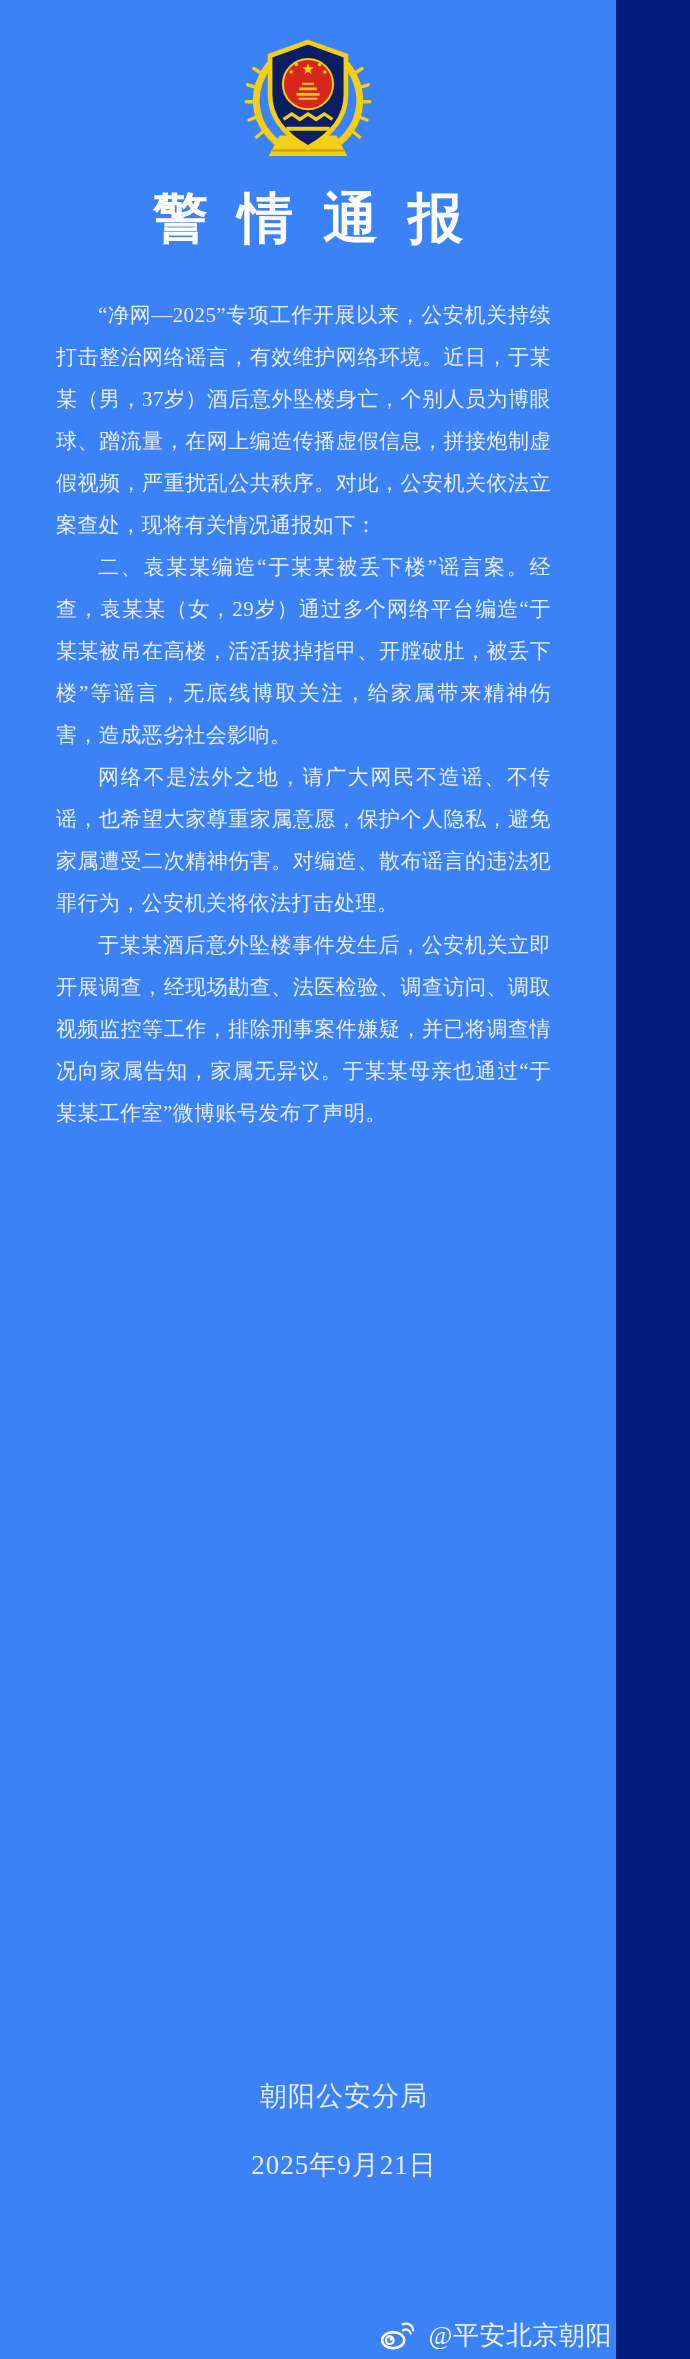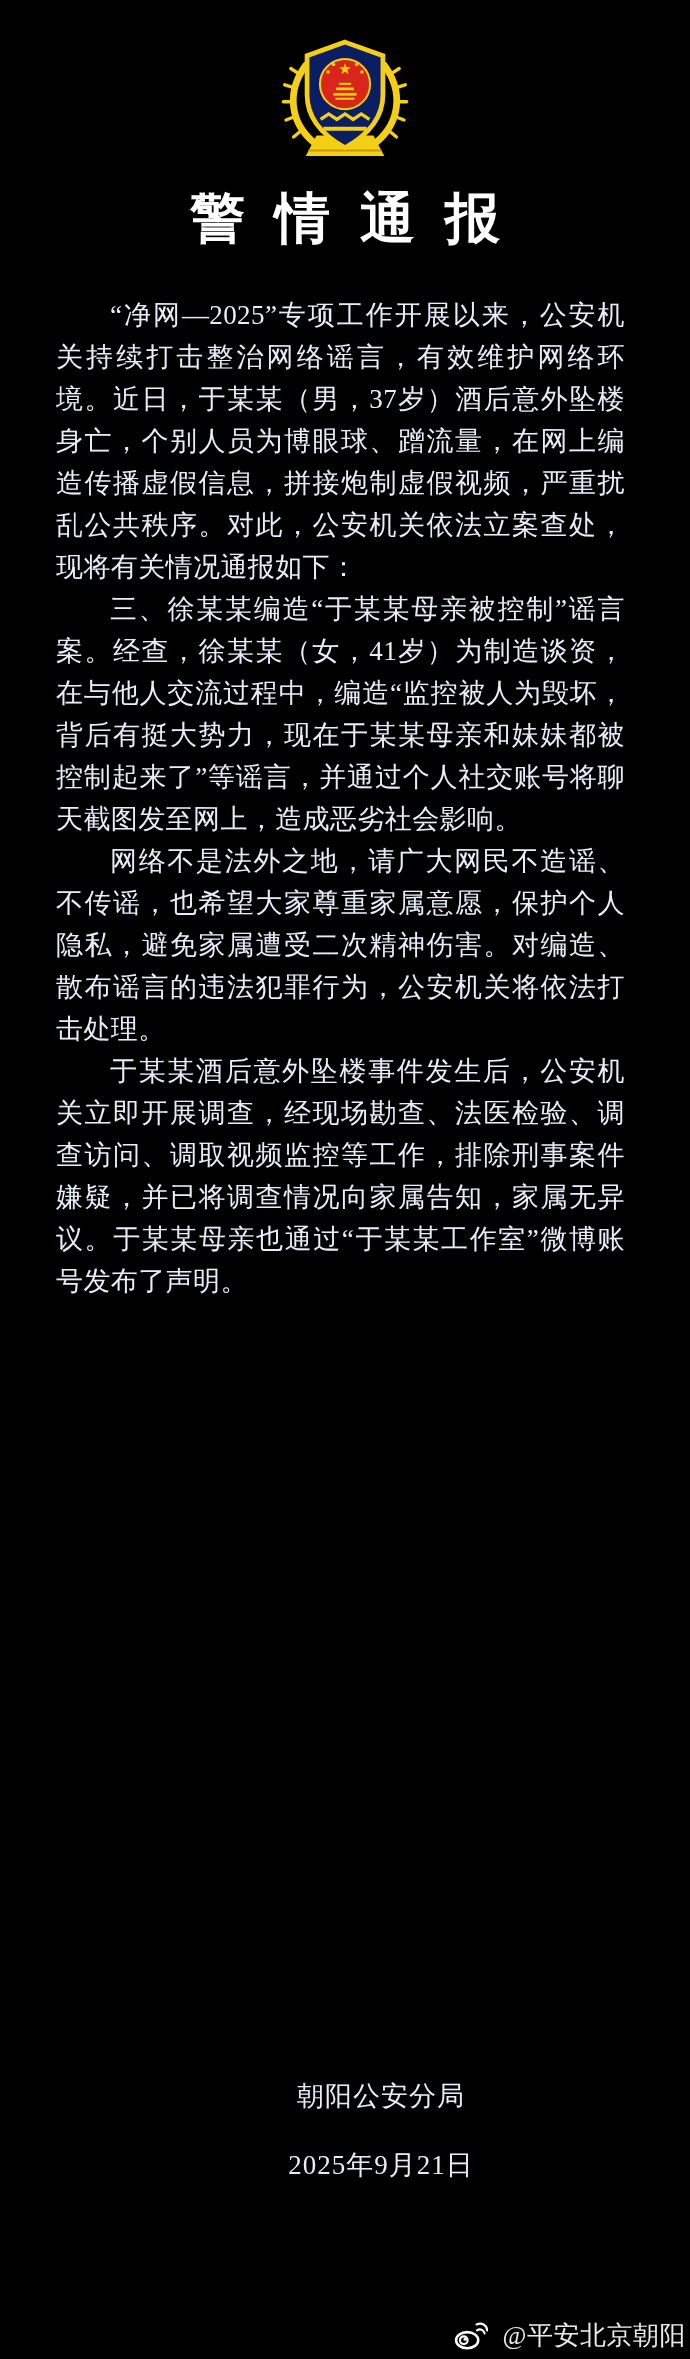--- a/index.html
+++ b/index.html
@@ -4,23 +4,23 @@
 <style>
   html, body { margin: 0; padding: 0; }
   body {
     width: 690px;
     height: 2359px;
     background: #011b7a;
     font-family: "Liberation Serif", serif;
   }
   .poster {
     position: relative;
-    width: 690px;
+    width: 616px;
     height: 2359px;
-    background: #000000;
+    background: #3b82f6;
     overflow: hidden;
   }
   .badge {
     position: absolute;
     top: 34px;
     left: 50%;
     transform: translateX(-50%);
     width: 136px;
     height: 126px;
   }
@@ -37,21 +37,21 @@
     padding-left: 30px;
     box-sizing: border-box;
     font-family: "DejaVu Serif", "Liberation Serif", serif;
   }
   .content {
     position: absolute;
     top: 294px;
     left: 56px;
     right: 65px;
     color: #e8edfa;
-    font-size: 27px;
+    font-size: 21px;
     line-height: 42px;
     letter-spacing: 0.4px;
     text-align: justify;
   }
   .content p {
     margin: 0;
     text-indent: 2em;
   }
   .signature {
     position: absolute;
@@ -128,21 +128,21 @@
 
       <path d="M64,126 L76,118 L88,126 L100,118 L112,126 L124,118 L136,126" stroke="#f3cf15" stroke-width="5" fill="none"></path>
       <path d="M68,140 L132,140" stroke="#f3cf15" stroke-width="6"></path>
     </svg>
   </div>
 
   <div class="title">警情通报</div>
 
   <div class="content">
     <p>“净网—2025”专项工作开展以来，公安机关持续打击整治网络谣言，有效维护网络环境。近日，于某某（男，37岁）酒后意外坠楼身亡，个别人员为博眼球、蹭流量，在网上编造传播虚假信息，拼接炮制虚假视频，严重扰乱公共秩序。对此，公安机关依法立案查处，现将有关情况通报如下：</p>
-    <p>三、徐某某编造“于某某母亲被控制”谣言案。经查，徐某某（女，41岁）为制造谈资，在与他人交流过程中，编造“监控被人为毁坏，背后有挺大势力，现在于某某母亲和妹妹都被控制起来了”等谣言，并通过个人社交账号将聊天截图发至网上，造成恶劣社会影响。</p>
+    <p>二、袁某某编造“于某某被丢下楼”谣言案。经查，袁某某（女，29岁）通过多个网络平台编造“于某某被吊在高楼，活活拔掉指甲、开膛破肚，被丢下楼”等谣言，无底线博取关注，给家属带来精神伤害，造成恶劣社会影响。</p>
     <p>网络不是法外之地，请广大网民不造谣、不传谣，也希望大家尊重家属意愿，保护个人隐私，避免家属遭受二次精神伤害。对编造、散布谣言的违法犯罪行为，公安机关将依法打击处理。</p>
     <p>于某某酒后意外坠楼事件发生后，公安机关立即开展调查，经现场勘查、法医检验、调查访问、调取视频监控等工作，排除刑事案件嫌疑，并已将调查情况向家属告知，家属无异议。于某某母亲也通过“于某某工作室”微博账号发布了声明。</p>
   </div>
 
   <div class="signature">
     <p>朝阳公安分局</p>
     <p>2025年9月21日</p>
   </div>
 
   <div class="watermark">

